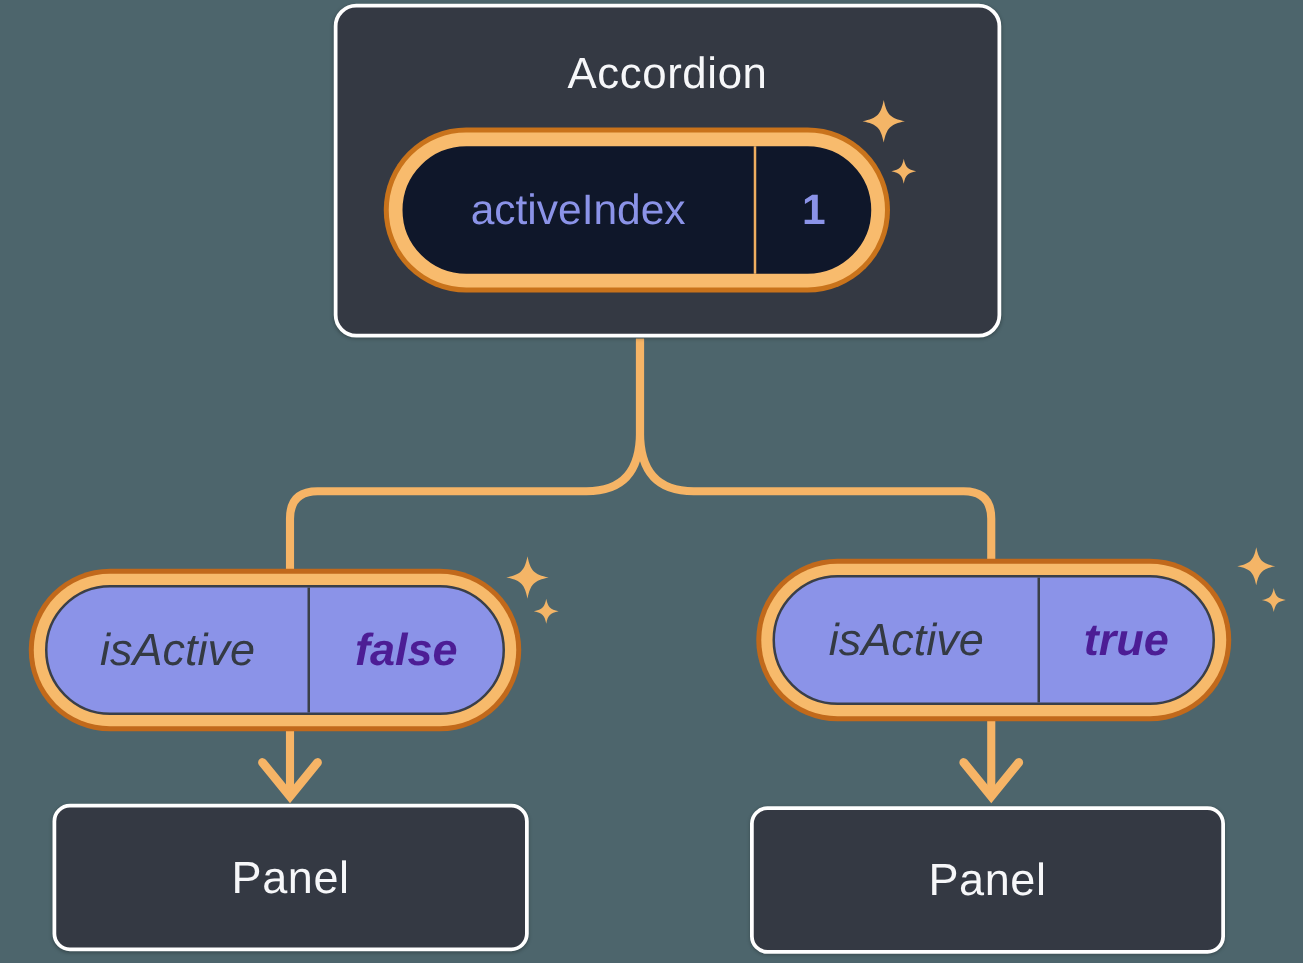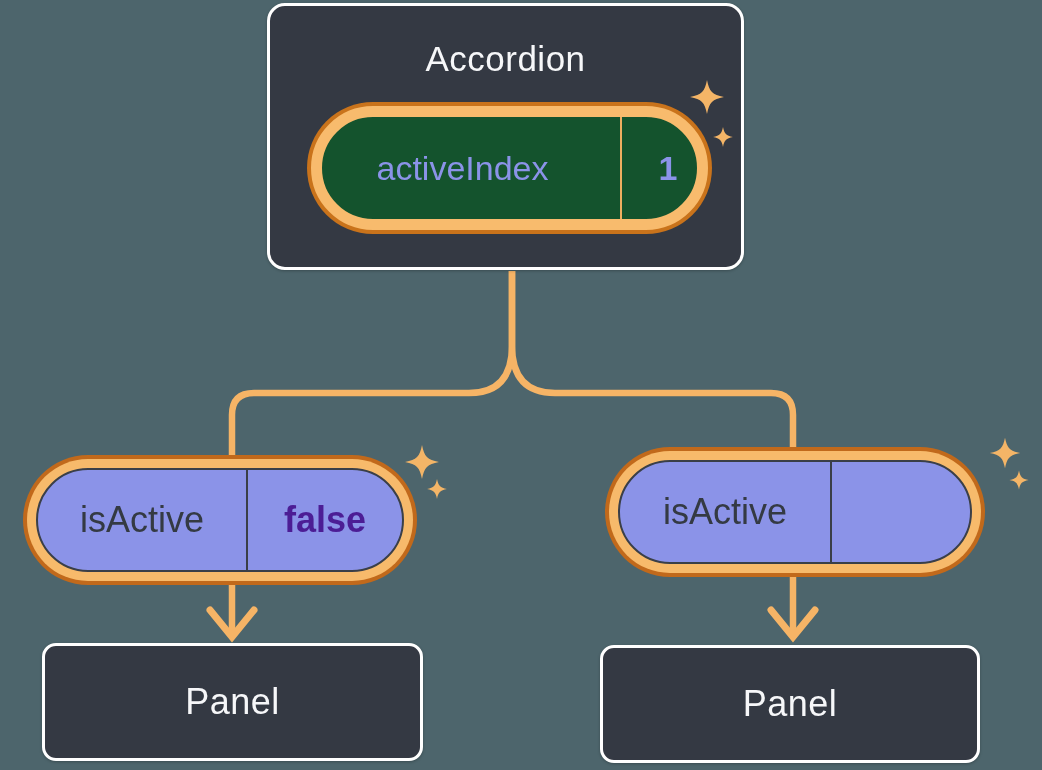--- a/index.html
+++ b/index.html
@@ -9,41 +9,41 @@
     background:#4D656C;
     font-family:"Liberation Sans", sans-serif;
   }
   svg.overlay{position:absolute;left:0;top:0;width:1042px;height:770px;pointer-events:none;}
   .connectors{z-index:1;}
   .sparkles{z-index:3;}
   .node{
     position:absolute;background:#343943;border:3px solid #FFFFFF;
     z-index:2;box-shadow:0 1px 3px rgba(0,0,0,.25);
   }
-  .accordion-node{left:267px;top:3px;width:477px;height:267px;border-radius:18px;}
+  .accordion-node{left:267px;top:3px;width:534px;height:267px;border-radius:18px;}
   .node-title{
     position:absolute;top:33px;left:0;width:100%;text-align:center;
     font-size:35px;font-weight:500;color:#F6F7F9;letter-spacing:.5px;
   }
   .state-pill{
     position:absolute;left:41px;top:100px;width:397px;height:124px;
-    background:#14532d;border:11px solid #F8BB6D;border-radius:999px;
+    background:#0f172a;border:11px solid #F8BB6D;border-radius:999px;
     box-shadow:0 0 0 4px #C9731B;
-    display:flex;align-items:stretch;gap:17px;
+    display:flex;align-items:stretch;
   }
   .state-pill .cell{display:flex;align-items:center;justify-content:center;}
   .state-pill .label-cell{width:281px;font-size:34px;color:#8B93E8;}
   .state-pill .divider{width:2px;background:#EFAE60;}
   .state-pill .value-cell{flex:1;font-size:34px;font-weight:700;color:#8B93E8;}
   .prop-pill{
     position:absolute;background:#8B93E8;border:2px solid #3A3F48;border-radius:999px;
     box-shadow:0 0 0 9px #F7BA6B,0 0 0 13px #C1691B;
     display:flex;align-items:stretch;z-index:2;
   }
-  .prop-pill .cell{display:flex;align-items:center;justify-content:center;}
+  .prop-pill .cell{display:flex;align-items:center;justify-content:center;font-style:italic;}
   .prop-pill .divider{width:2px;background:#3A3F48;}
   .prop-pill .label-cell{font-size:36px;color:#343A43;}
   .prop-pill .value-cell{flex:1;font-size:36px;font-weight:700;color:#4c1d95;}
   .prop-pill-left{left:36px;top:468px;width:368px;height:104px;}
   .prop-pill-left .label-cell{width:208px;}
   .prop-pill-right{left:618px;top:460px;width:354px;height:104px;}
   .prop-pill-right .label-cell{width:210px;}
   .panel-node{
     display:flex;align-items:center;justify-content:center;border-radius:14px;
     font-size:36px;font-weight:400;color:#F6F7F9;letter-spacing:.5px;
@@ -78,20 +78,21 @@
 
   <div class="prop-pill prop-pill-left">
     <div class="cell label-cell">isActive</div>
     <div class="divider"></div>
     <div class="cell value-cell">false</div>
   </div>
 
   <div class="prop-pill prop-pill-right">
     <div class="cell label-cell">isActive</div>
     <div class="divider"></div>
+    <div class="cell value-cell">true</div>
   </div>
 
   <div class="node panel-node panel-left">Panel</div>
   <div class="node panel-node panel-right">Panel</div>
 
   <svg class="overlay sparkles" viewBox="0 0 1042 770" xmlns="http://www.w3.org/2000/svg">
     <g fill="#F4B567">
       <g transform="translate(707,97) scale(1.06)">
         <path d="M0,-16 C2.2,-5 5,-2.2 16,0 C5,2.2 2.2,5 0,16 C-2.2,5 -5,2.2 -16,0 C-5,-2.2 -2.2,-5 0,-16 Z"></path>
       </g>

